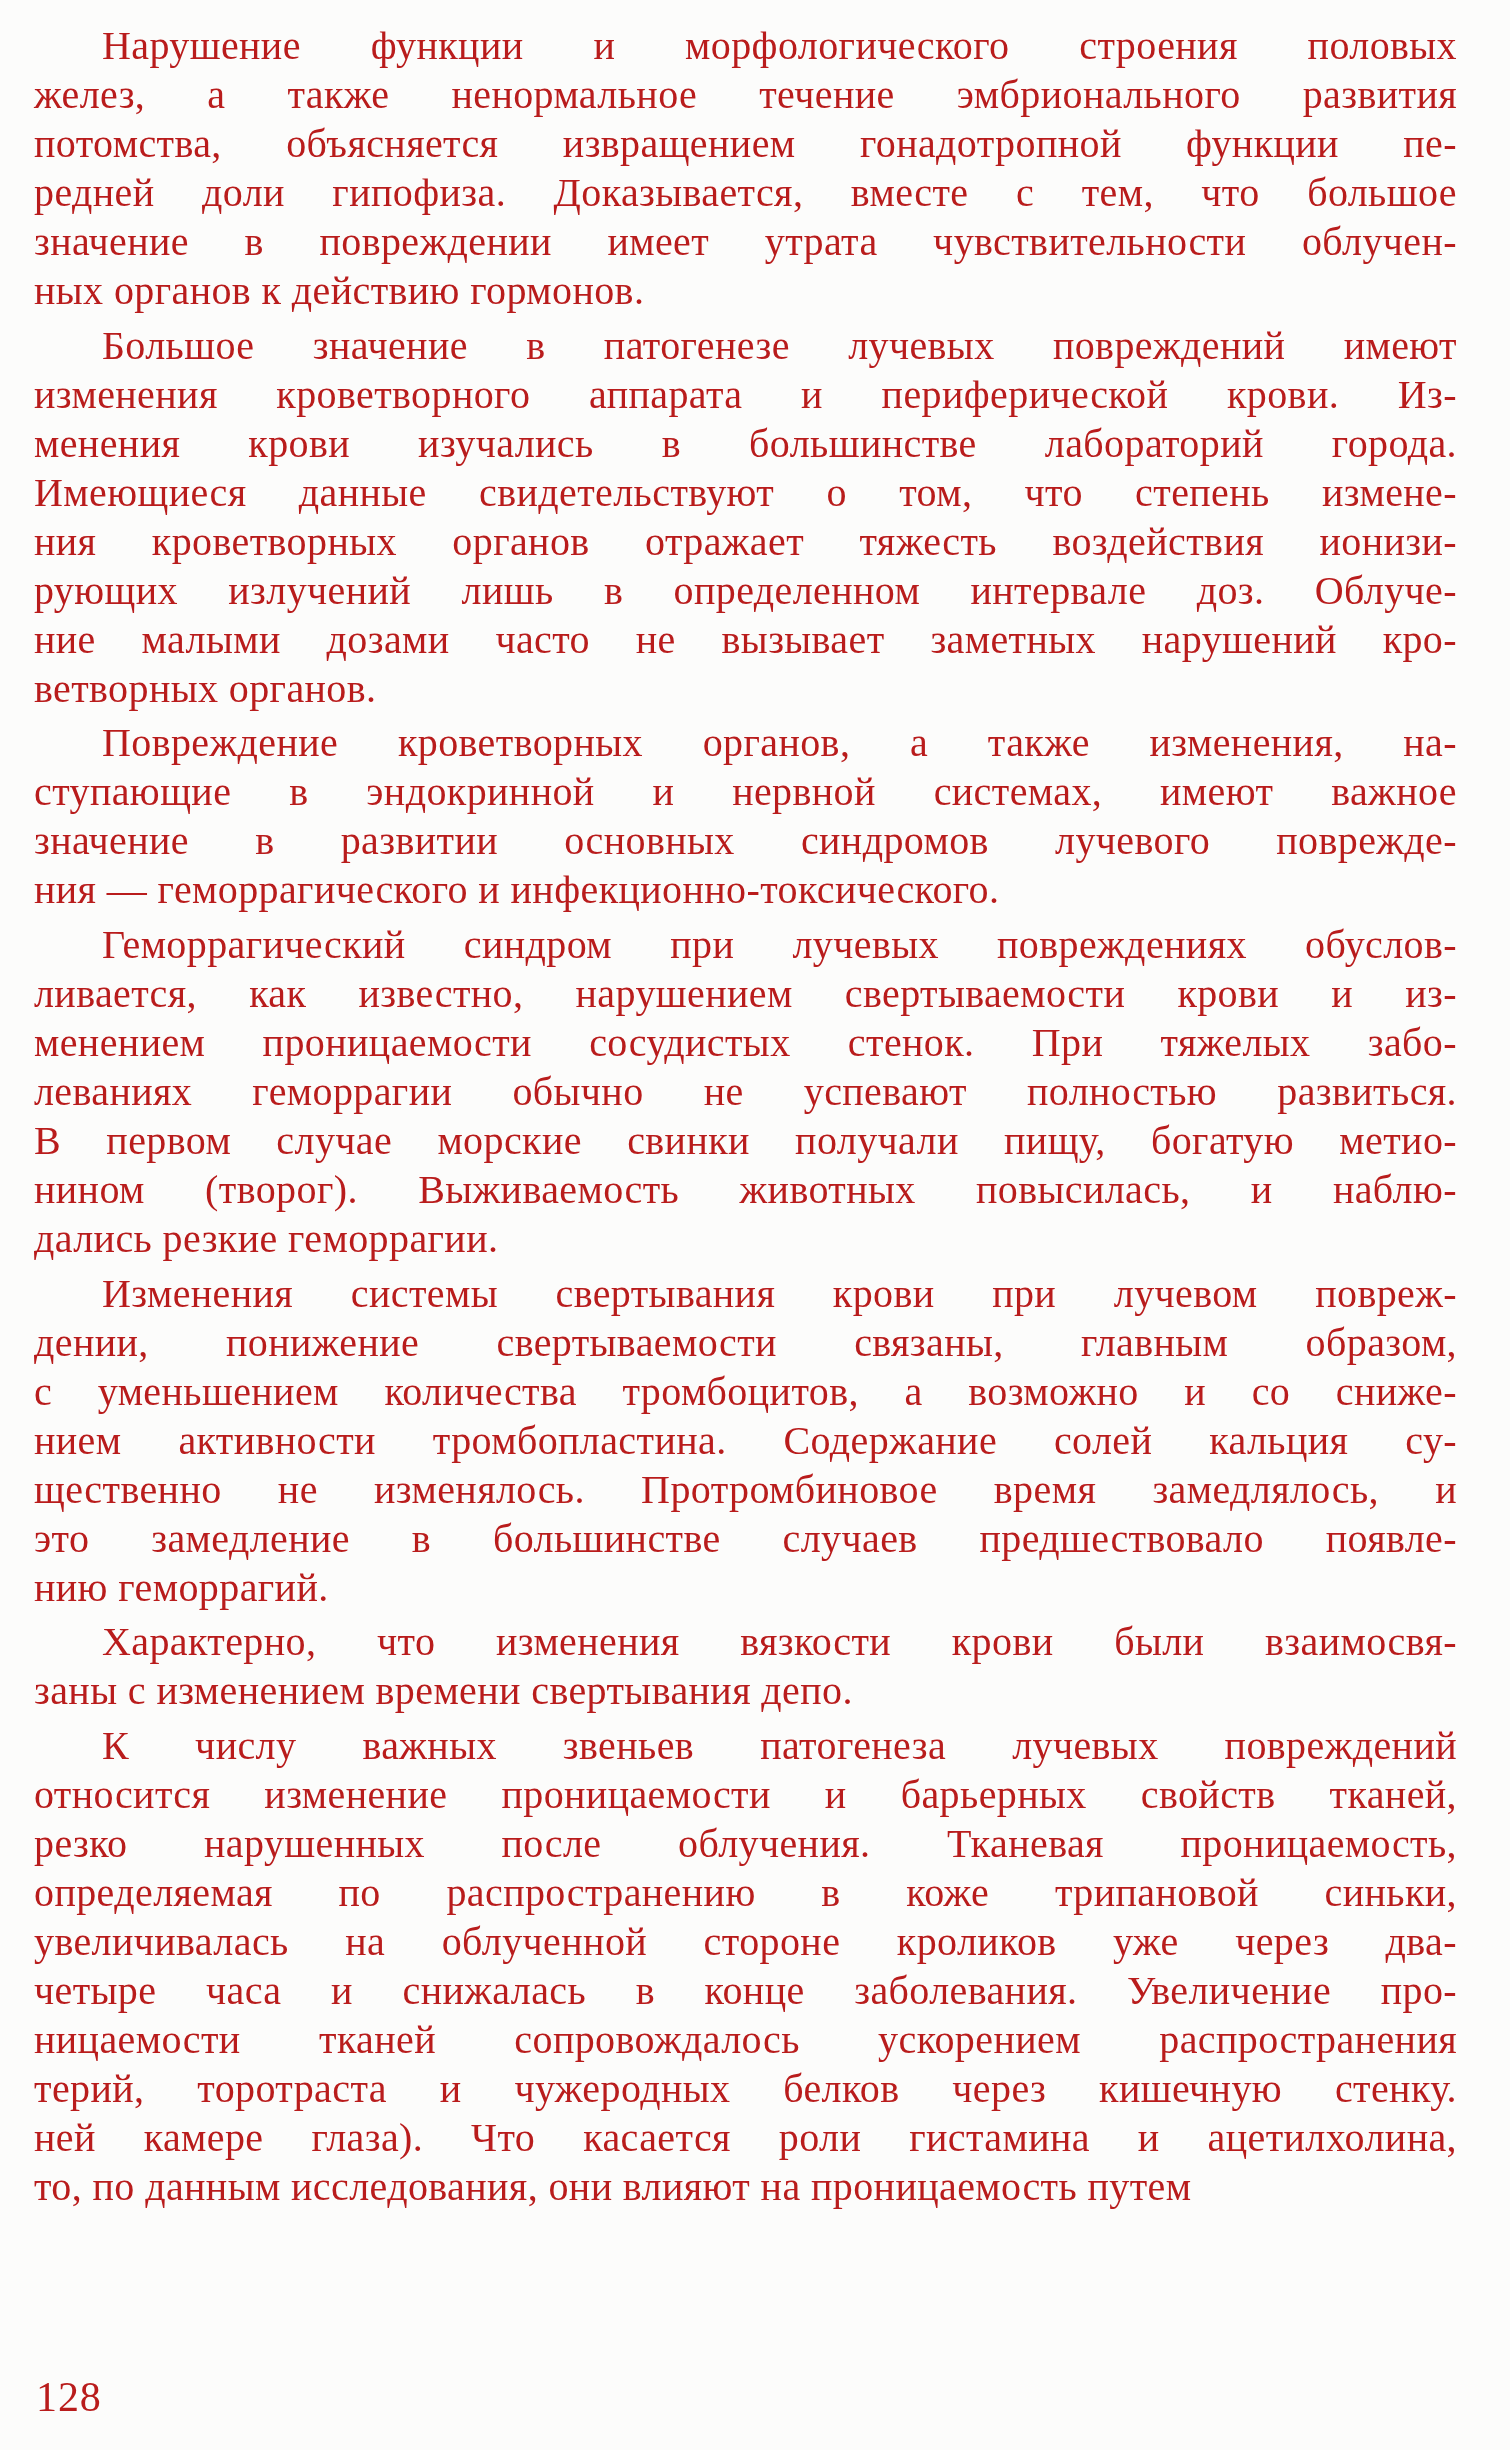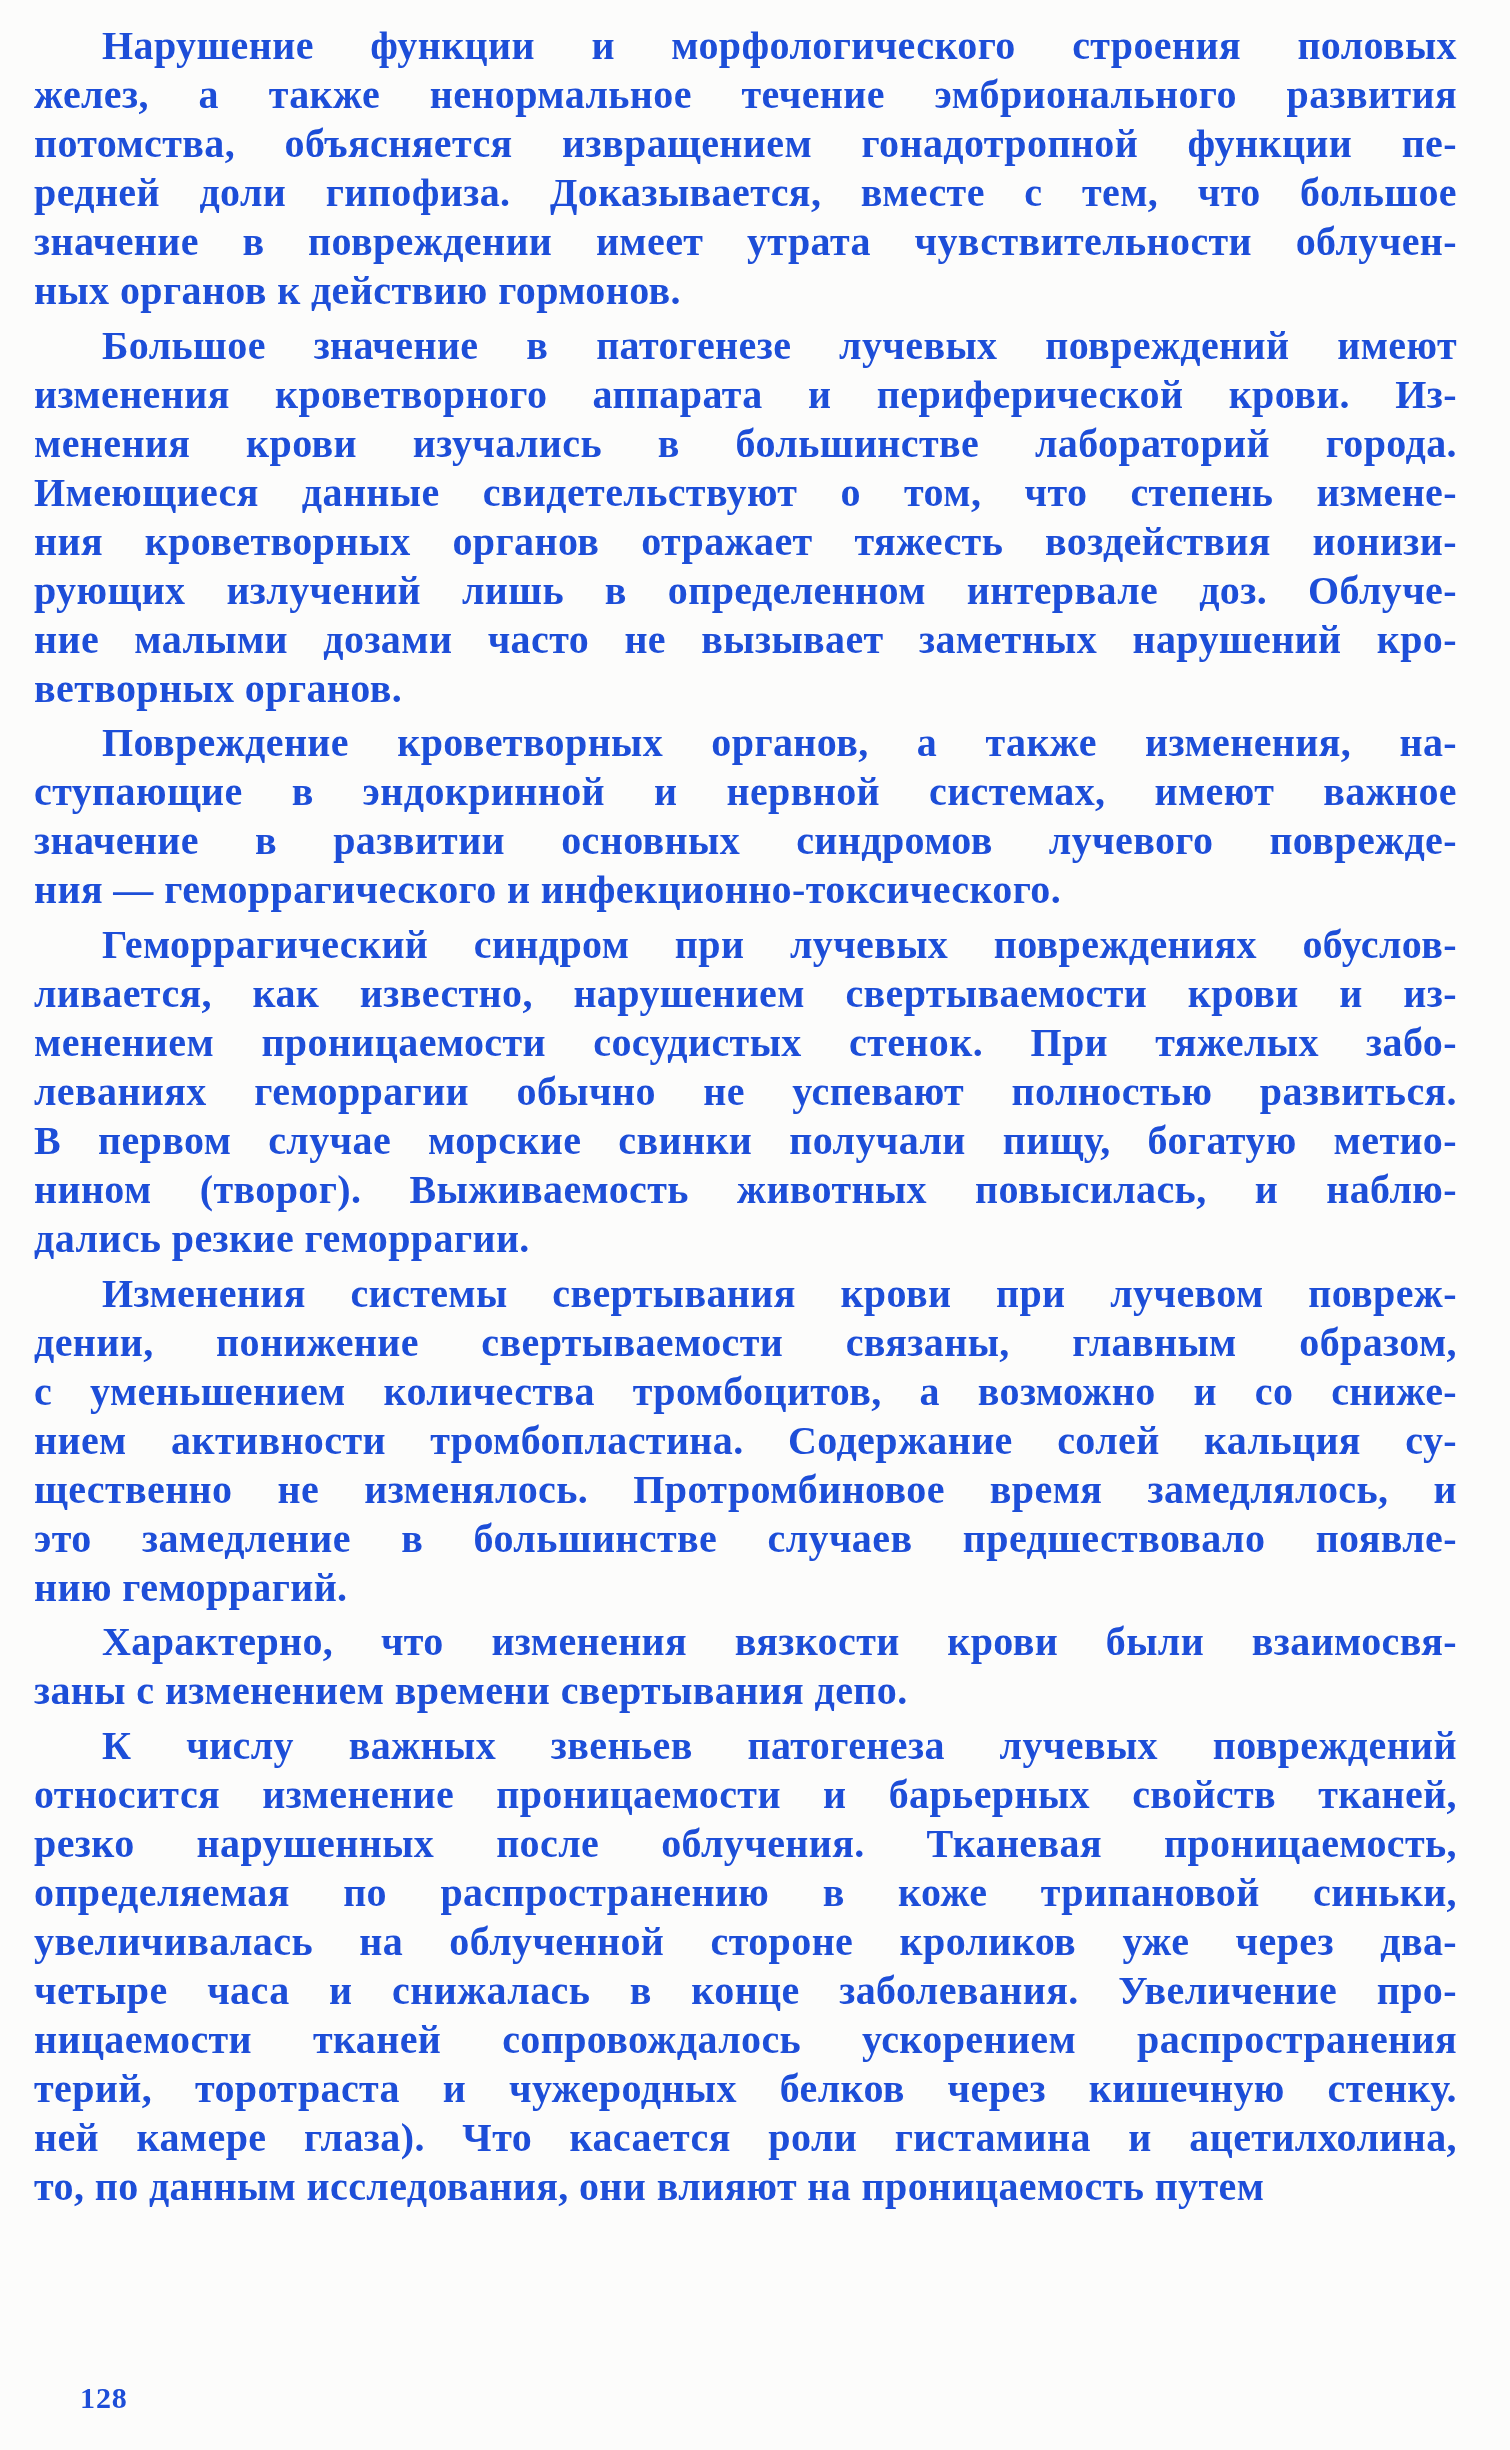--- a/index.html
+++ b/index.html
@@ -5,23 +5,23 @@
   html, body {
     margin: 0;
     padding: 0;
     background: #f6f6f4;
   }
   .page {
     position: relative;
     width: 1510px;
     height: 2450px;
     background: #fcfcfb;
-    color: #1d4ed8;
+    color: #b91c1c;
     font-family: "Liberation Serif", "DejaVu Serif", serif;
-    font-weight: 700;
+    font-weight: 400;
     overflow: hidden;
   }
   .text-block {
     position: absolute;
     top: 21px;
     left: 34px;
     width: 1423px;
   }
   .para {
     margin: 0 0 5.7px 0;
@@ -37,24 +37,23 @@
   .line.para-first {
     text-indent: 68px;
   }
   .line.para-last {
     text-align-last: left;
   }
   .page-number {
     position: absolute;
     left: 36px;
     top: 2373px;
-    font-size: 30px;
+    font-size: 42px;
     line-height: 49px;
     letter-spacing: 0.9px;
-    margin-left: 44px;
   }
 </style>
 </head>
 <body>
 
 <div class="page">
   <div class="text-block" id="text-block">
       <div class="para">
         <div class="line para-first">Нарушение функции и морфологического строения половых</div>
         <div class="line">желез, а также ненормальное течение эмбрионального развития</div>

